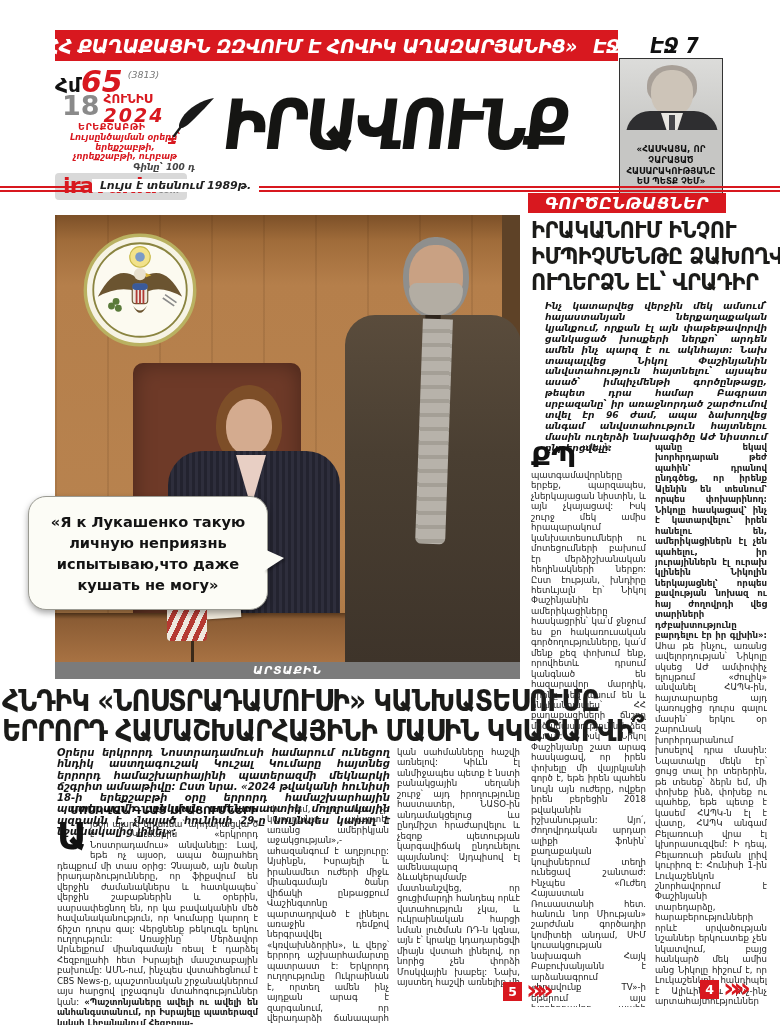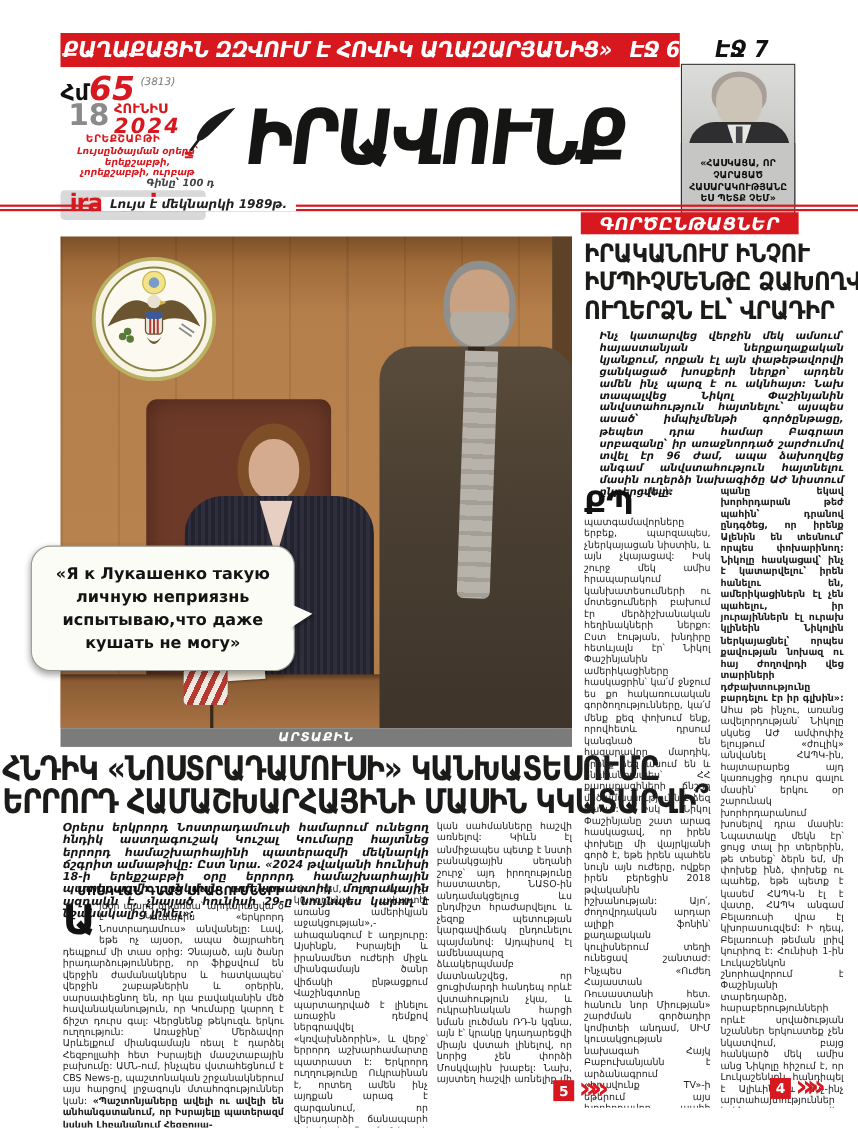--- a/index.html
+++ b/index.html
@@ -7,21 +7,21 @@
   body { font-family:"DejaVu Sans", sans-serif; }
   #page {
     position:relative; width:780px; height:1032px; margin:0 auto;
     background:#ffffff; overflow:hidden; color:#1c1c1c;
   }
   .abs { position:absolute; }
 
   
   .banner {
     left:55px; top:30px; width:563px; height:31px; background:#d8181f;
-    display:flex; align-items:center; justify-content:flex-end; gap:16px;
+    display:flex; align-items:center; justify-content:center; gap:16px;
   }
   .banner .bh {
     color:#fff; font-weight:bold; font-style:italic; font-size:18.5px;
     letter-spacing:-0.4px; white-space:nowrap; transform:scaleY(1.08);
   }
   .pg7 {
     left:650px; top:34px; font-weight:bold; font-style:italic;
     font-size:19px; color:#111; transform:scaleY(1.12);
   }
 
@@ -198,21 +198,21 @@
   <svg class="abs quill" width="52" height="52" viewBox="0 0 52 52">
     <path d="M46 6 C34 8 20 16 14 26 C11 31 10 35 12 36 C14 37 19 34 24 29 C32 21 42 11 46 6 Z" fill="#1a1a1a"></path>
     <path d="M12 36 L6 44" stroke="#1a1a1a" stroke-width="2.4" stroke-linecap="round"></path>
     <rect x="8" y="46" width="16" height="2.6" fill="#d8181f" transform="skewX(-20)"></rect>
     <rect x="14" y="50" width="12" height="2.2" fill="#d8181f" transform="skewX(-20)"></rect>
   </svg>
   <div class="abs m-title">ԻՐԱՎՈՒՆՔ</div>
 
   <div class="abs redline" style="top:186px;"></div>
   <div class="abs redline" style="top:190px;"></div>
-  <div class="abs m-since">Լույս է մեկնարկի 1989թ.</div>
+  <div class="abs m-since">Լույս է տեսնում 1989թ.</div>
 
   <div class="abs seclabel-right">ԳՈՐԾԸՆԹԱՑՆԵՐ</div>
 
   <div class="abs photo">
     <div class="ph-wcol"></div>
     <div class="ph-chair"></div>
     <div class="woman">
       <div class="w-hair"></div>
       <div class="w-face"></div>
       <div class="w-body"></div>

